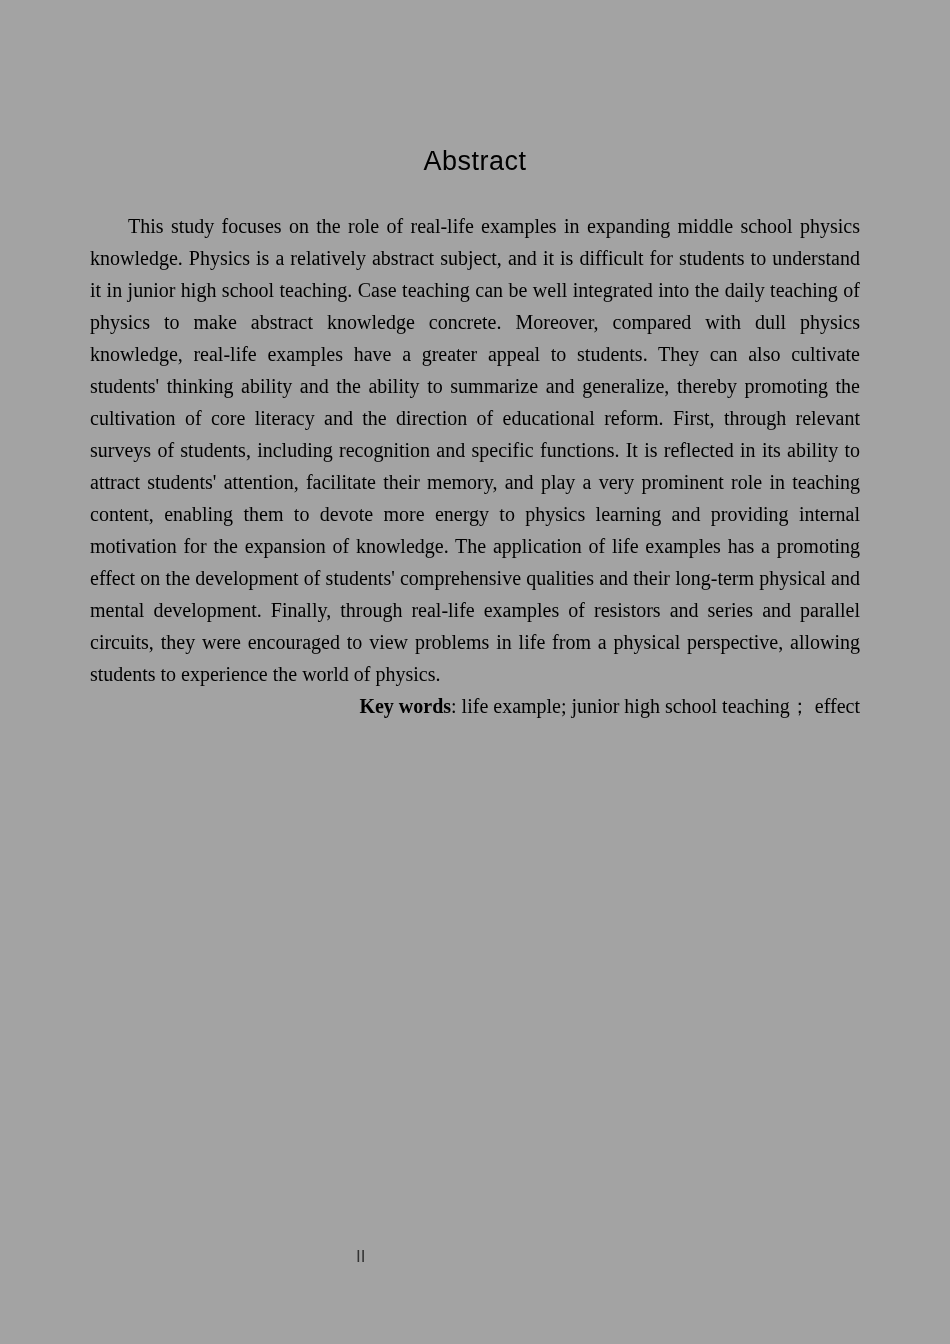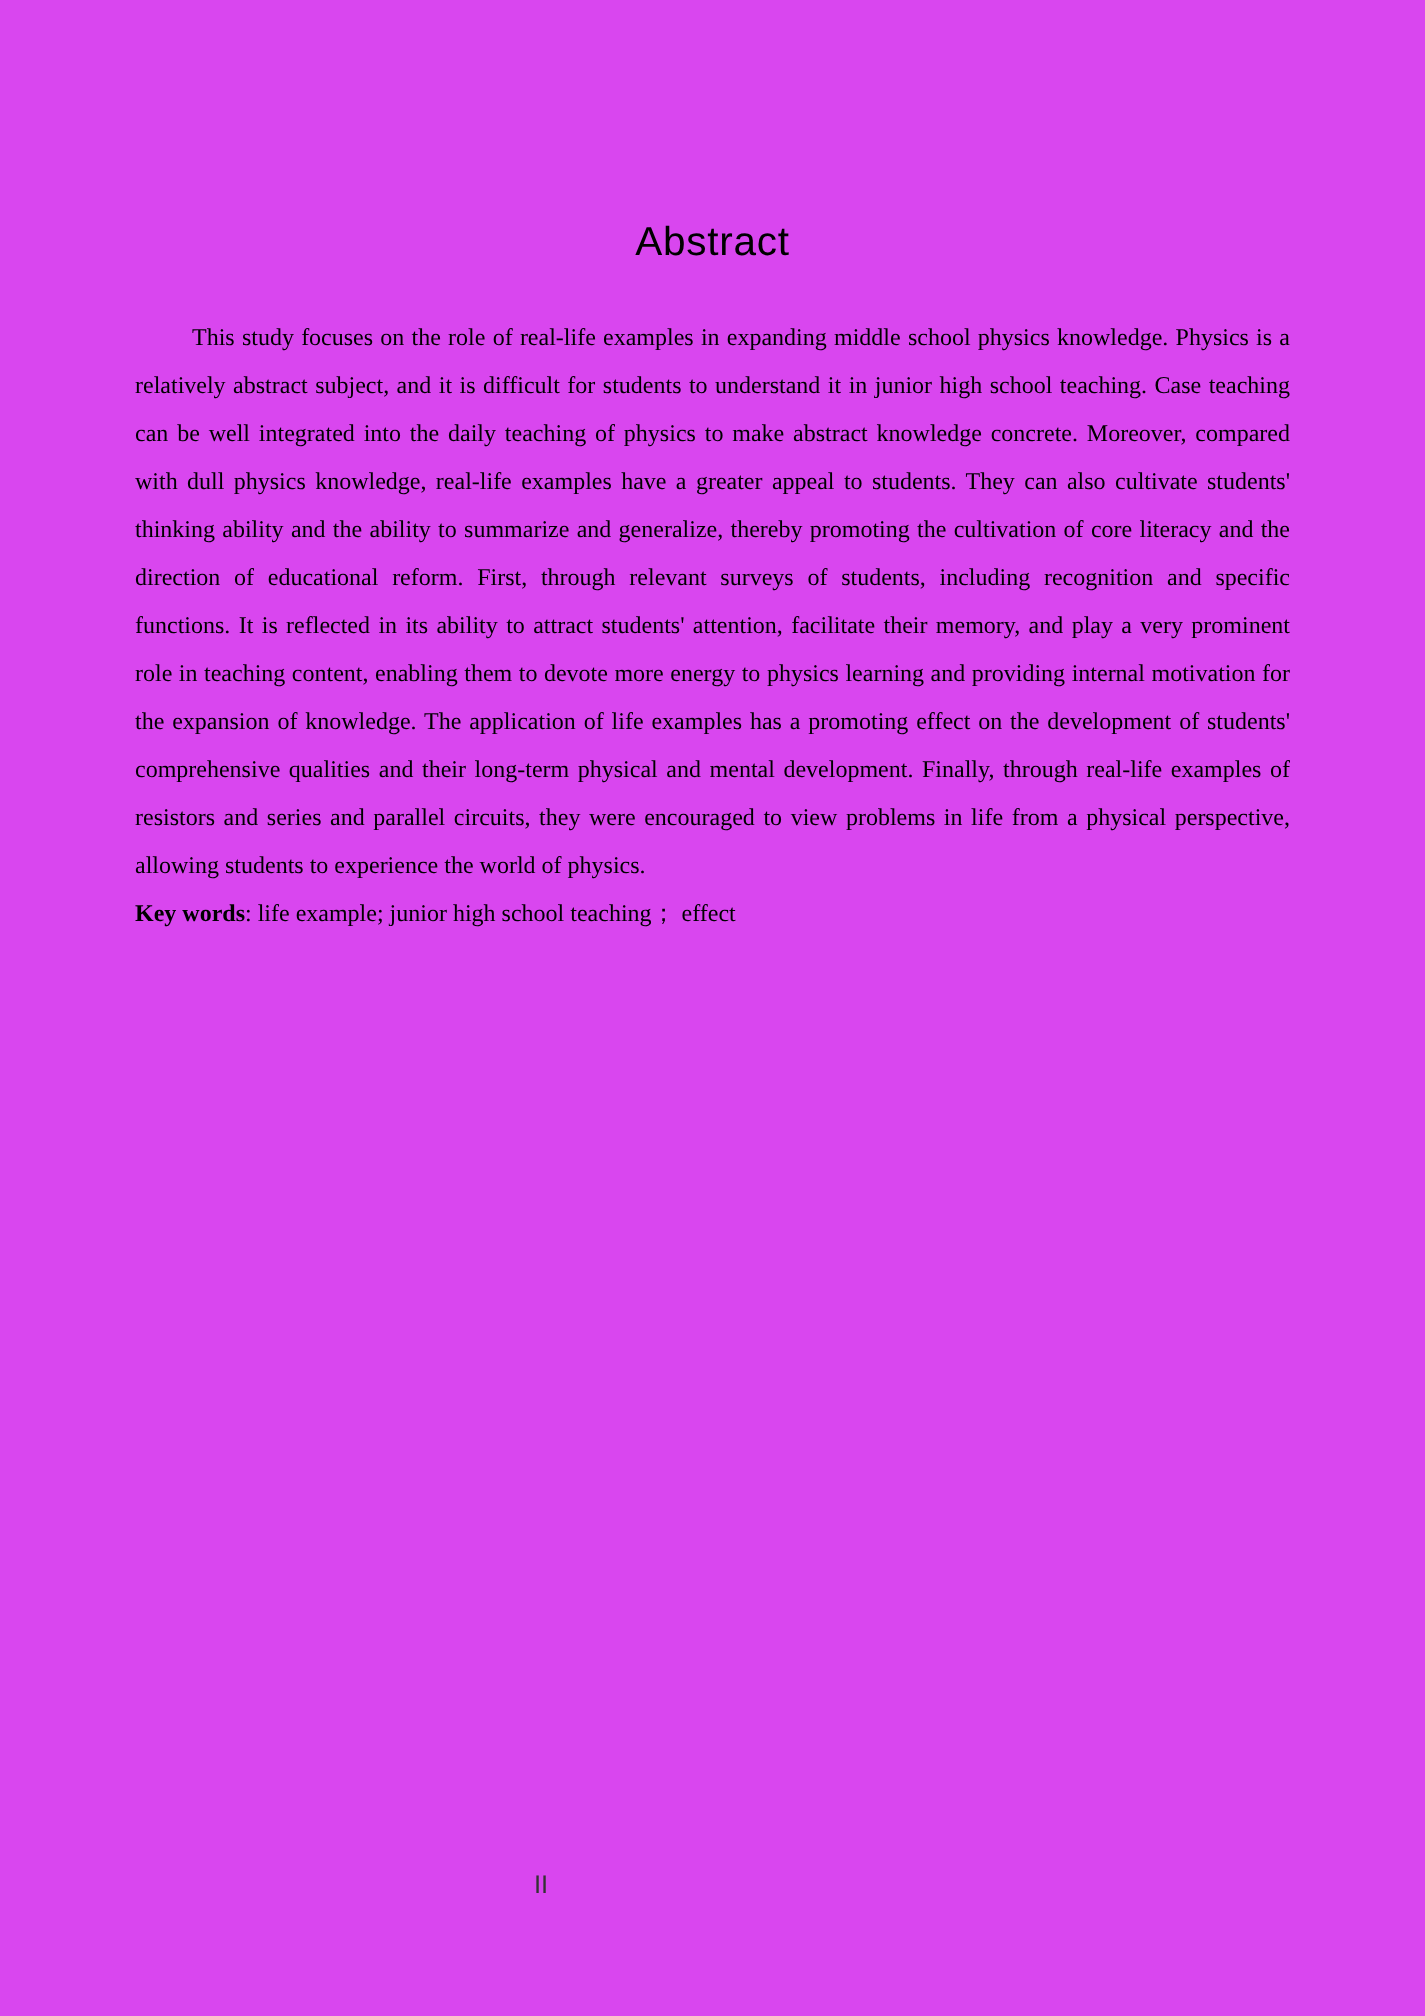--- a/index.html
+++ b/index.html
@@ -4,21 +4,21 @@
 <style>
   html, body {
     margin: 0;
     padding: 0;
     background: #ffffff;
   }
   .page {
     position: relative;
     width: 950px;
     height: 1344px;
-    background: #d946ef;
+    background: #a3a3a3;
     overflow: hidden;
     color: #000000;
   }
   .doc-title {
     position: absolute;
     top: 146px;
     left: 0;
     width: 100%;
     text-align: center;
     font-family: "Liberation Sans", sans-serif;
@@ -26,32 +26,32 @@
     font-weight: 400;
     color: #000000;
     letter-spacing: 0.5px;
   }
   .abstract-block {
     position: absolute;
     top: 210px;
     left: 90px;
     width: 770px;
     font-family: "Liberation Serif", serif;
-    font-size: 16px;
+    font-size: 20px;
     line-height: 32px;
     color: #000000;
   }
   .abstract-body {
     margin: 0;
     text-align: justify;
     text-indent: 38px;
   }
   .keywords-line {
     margin: 0;
-    text-align: left;
+    text-align: right;
   }
   .keywords-label {
     font-weight: 700;
   }
   .page-number {
     position: absolute;
     top: 1247px;
     left: 356px;
     font-family: "Liberation Sans", sans-serif;
     font-size: 17px;

